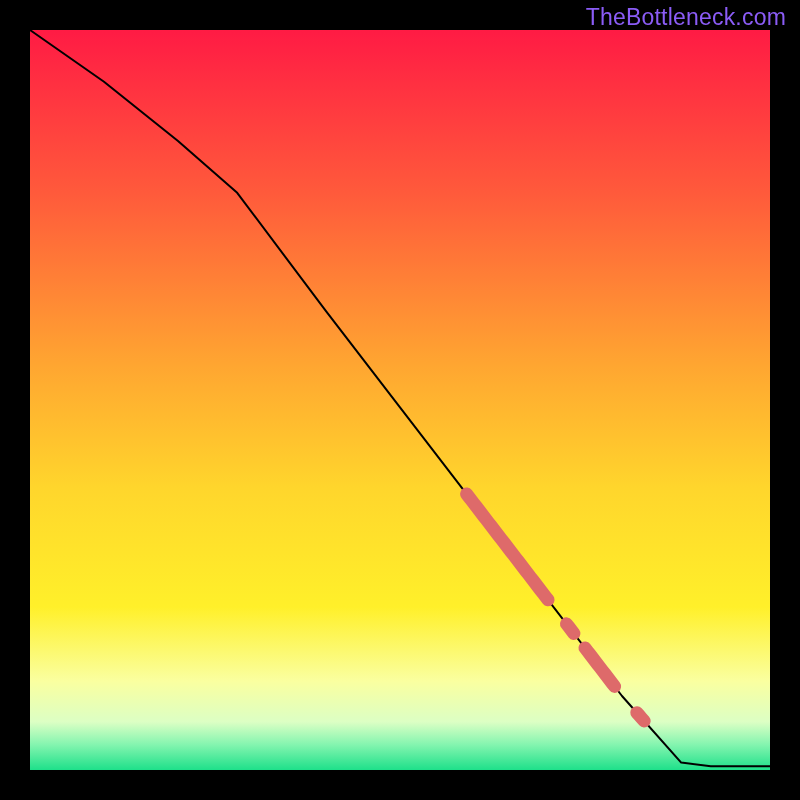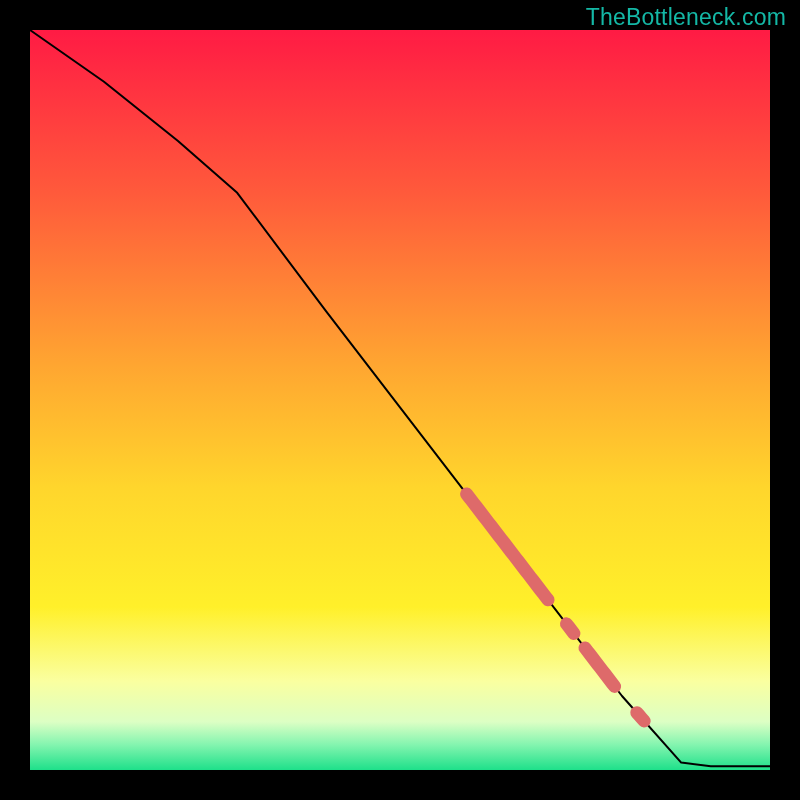--- a/index.html
+++ b/index.html
@@ -30,21 +30,21 @@
     left: 30px;
     top: 30px;
     width: 740px;
     height: 740px;
     overflow: visible;
   }
   .watermark {
     position: absolute;
     top: 4px;
     right: 14px;
-    color: #14b8a6;
+    color: #8b5cf6;
     font-size: 23px;
     font-weight: 500;
     letter-spacing: 0.2px;
     user-select: none;
     margin-left: 46px;
   }
 </style>
 </head>
 <body>
 

